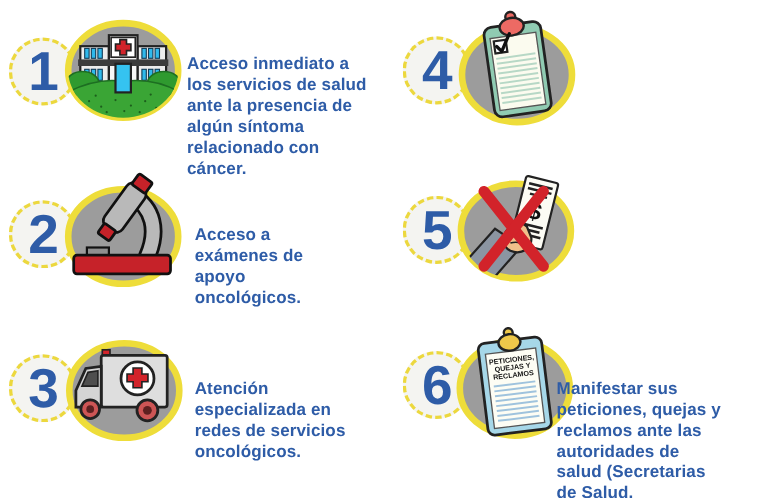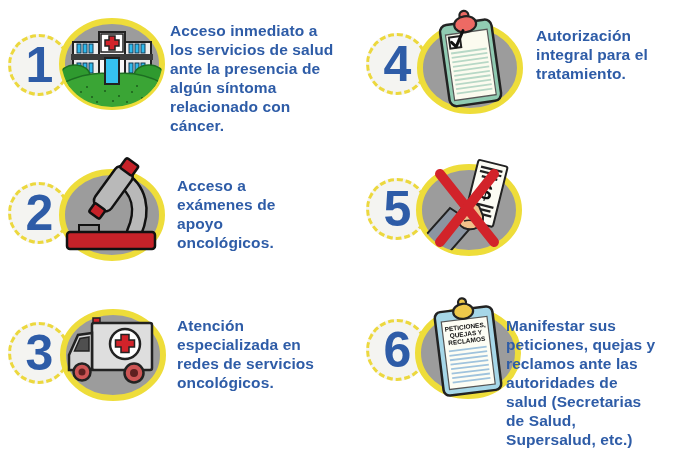--- a/index.html
+++ b/index.html
@@ -15,21 +15,21 @@
     display:flex;align-items:center;justify-content:center;z-index:1;
   }
   .num-circle span{
     color:#2e5ca7;font-weight:bold;font-size:50px;line-height:50px;
     letter-spacing:-1px;
   }
   .icon-wrap{position:absolute;width:130px;height:120px;z-index:2;}
   .icon-wrap svg{display:block;width:130px;height:120px;}
   .item-text{
     position:absolute;z-index:3;color:#2e5ca7;font-weight:bold;
-    font-size:15.5px;line-height:19px;white-space:pre-line;letter-spacing:0.1px;
+    font-size:15.5px;line-height:19px;white-space:pre-line;letter-spacing:0.1px;margin-top:28px;
   }
   
   .it1{left:8px;top:0;}   .it1 .num{left:0;top:34px;} .it1 .icon{left:39px;top:2px;} .it1 .txt{left:162px;top:21px;}
   .it2{left:8px;top:148px;} .it2 .num{left:0;top:34px;} .it2 .icon{left:39px;top:5px;} .it2 .txt{left:169px;top:28px;}
   .it3{left:8px;top:288px;} .it3 .num{left:0;top:34px;} .it3 .icon{left:40px;top:5px;} .it3 .txt{left:169px;top:28px;}
   .it4{left:366px;top:0;}   .it4 .num{left:0;top:33px;} .it4 .icon{left:39px;top:6px;} .it4 .txt{left:170px;top:26px;}
   .it5{left:366px;top:148px;} .it5 .num{left:0;top:30px;} .it5 .icon{left:38px;top:0;} .it5 .txt{left:150px;top:28px;}
   .it6{left:366px;top:288px;} .it6 .num{left:0;top:31px;} .it6 .icon{left:37px;top:3px;} .it6 .txt{left:140px;top:28px;}
   .clip-label{font-family:"Liberation Sans", sans-serif;font-weight:bold;}
 </style>
@@ -171,23 +171,20 @@
             <line x1="48" y1="81" x2="84" y2="81"></line>
               <line x1="48" y1="85.5" x2="84" y2="85.5"></line>
           </g>
           <circle cx="66" cy="9" r="4.5" fill="#ed6a64" stroke="#222" stroke-width="2.2"></circle>
           <ellipse cx="66" cy="18" rx="11" ry="8" fill="#ed6a64" stroke="#222" stroke-width="2.2"></ellipse>
           <rect x="48" y="29" width="11" height="11" fill="#ffffff" stroke="#222" stroke-width="2"></rect>
           <path d="M50 34 L54 39 L63 24" fill="none" stroke="#111" stroke-width="3" stroke-linecap="round" stroke-linejoin="round"></path>
         </g>
       </svg>
     </div>
-    <div class="item-text txt">Autorización
-integral para el
-tratamiento.</div>
   </div>
 
   <div class="item it5">
     <div class="num-circle num">
       <span>5</span>
     </div>
     <div class="icon-wrap icon">
       <svg viewBox="0 0 130 120">
         <defs>
             <clipPath id="clip5">

